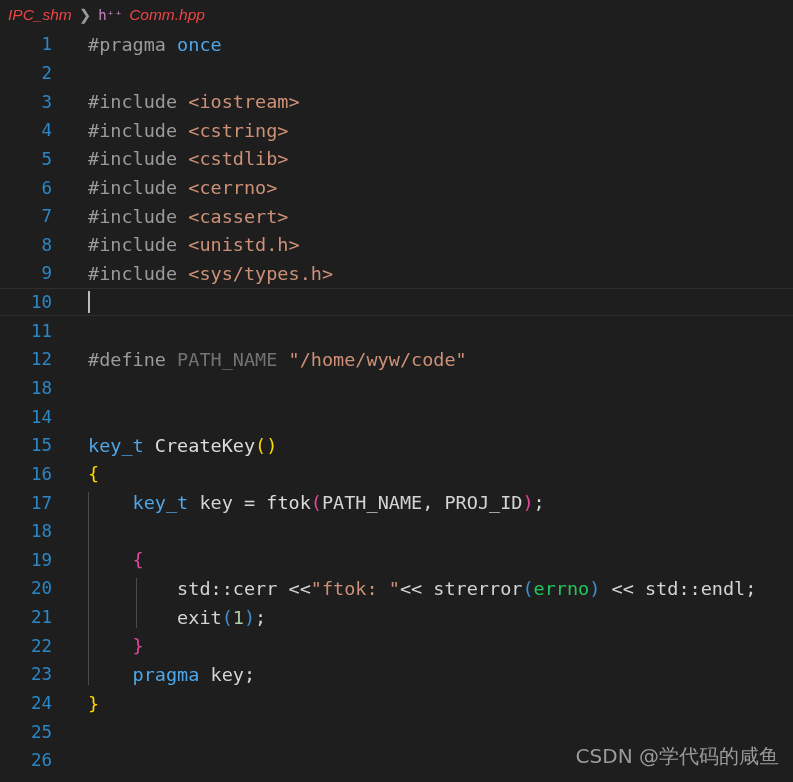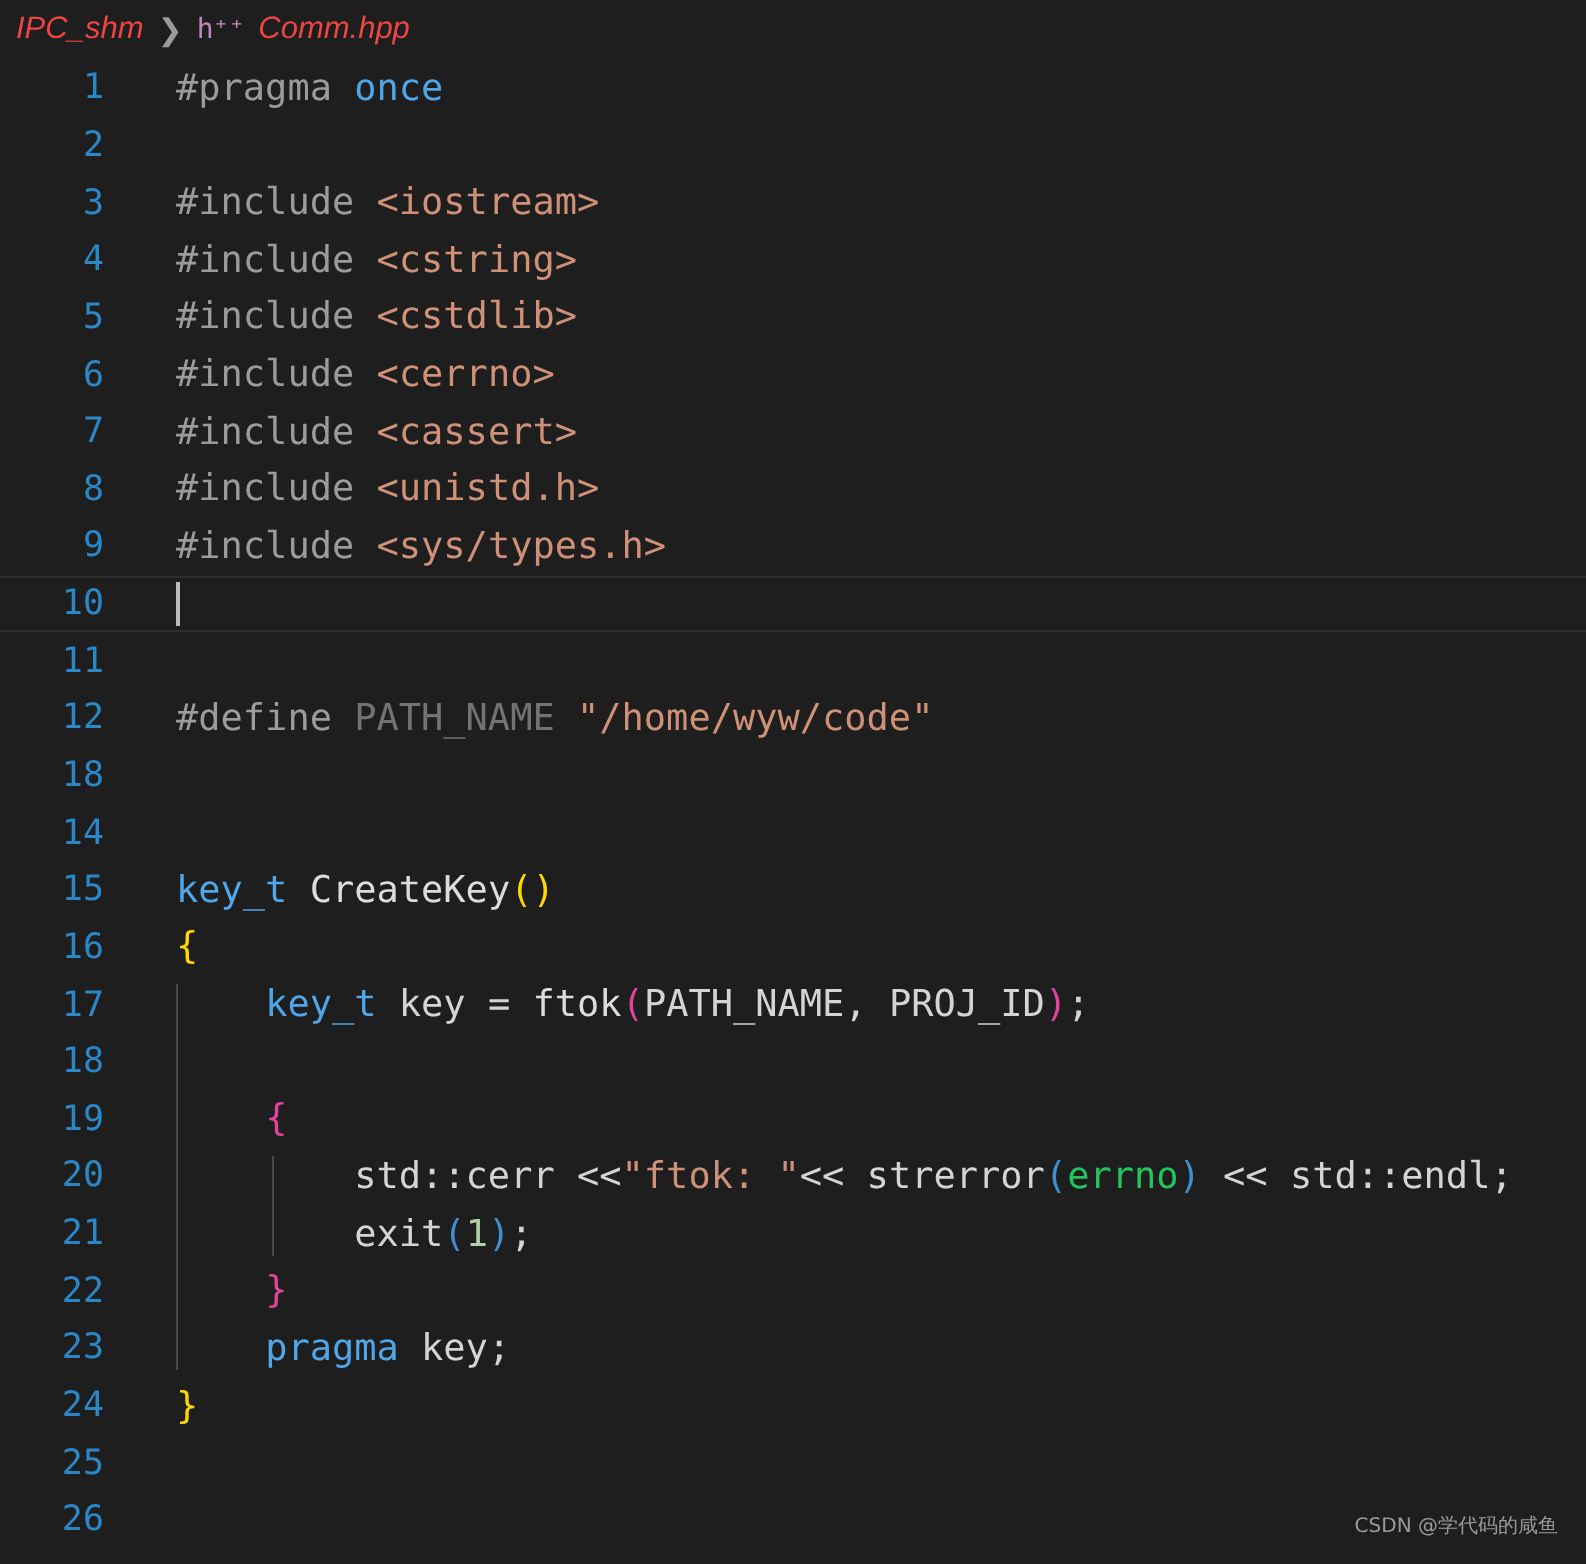--- a/index.html
+++ b/index.html
@@ -107,21 +107,21 @@
   .t-br-b  { color: #3f8fd0; }              
   .t-var   { color: #22c55e; }              
   .t-op    { color: #d4d4d4; }
 
   
   #watermark {
     position: absolute;
     right: 14px;
     bottom: 12px;
     color: #9a9a9a;
-    font-size: 10px;
+    font-size: 20px;
     font-family: "DejaVu Sans", "Liberation Sans", sans-serif;
     user-select: none;
   }
 </style>
 </head>
 <body>
 
 <div id="breadcrumb">
   <span class="crumb">IPC_shm</span>
   <span class="sep">❯</span>

